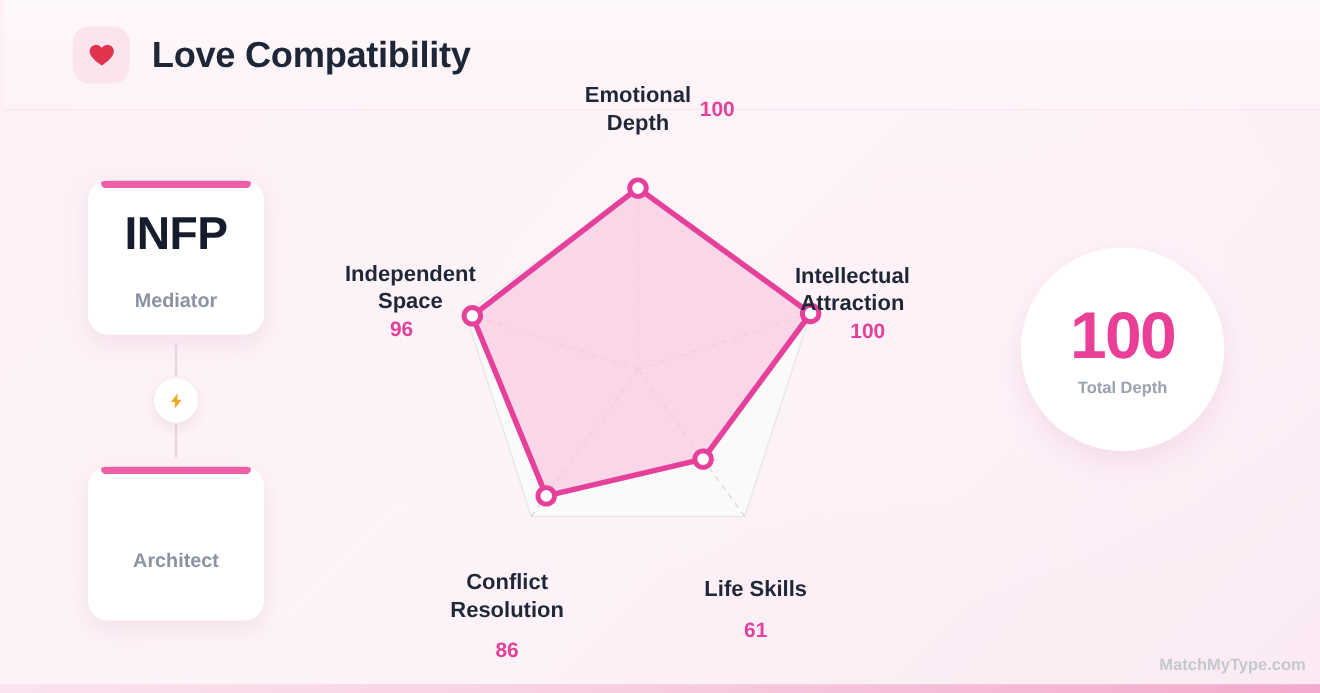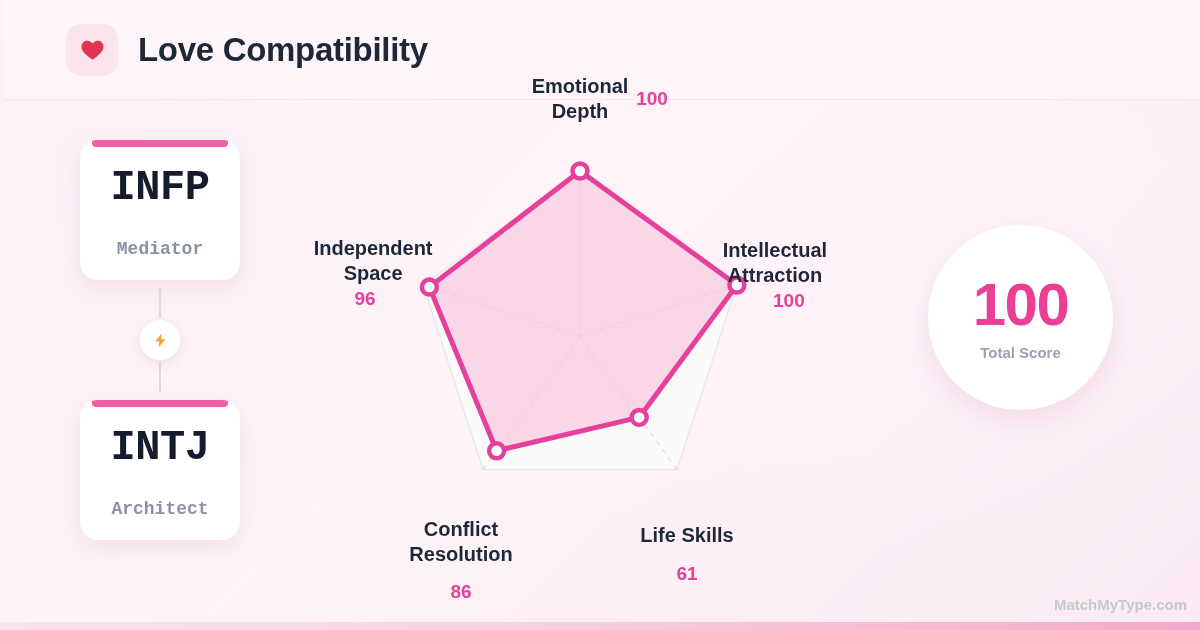--- a/index.html
+++ b/index.html
@@ -38,23 +38,22 @@
   .heart-badge svg { width:27px; height:27px; display:block; }
   .header-title {
     margin-left:20px;
     font-size:33px; font-weight:bold;
     color:#1e2738;
     letter-spacing:-0.3px;
   }
 
   
   .types-col {
-    position:absolute; left:80px; top:140px;
+    position:absolute; left:80px; top:164px;
     width:160px;
-    font-family:Liberation Mono, monospace;
   }
   .type-card {
     position:relative;
     width:160px; height:140px;
     background:#ffffff;
     border-radius:18px;
     box-shadow:0 8px 22px rgba(205,140,175,0.18);
     display:flex; flex-direction:column;
     align-items:center; justify-content:center;
     overflow:hidden;
@@ -188,21 +187,20 @@
       <div class="bolt-circle">
         <svg viewBox="0 0 24 24" aria-hidden="true">
           <path d="M13.5 2 4.8 13.4h5.3L9.6 22l9-11.6h-5.6L13.5 2z" fill="#f5a623"></path>
         </svg>
       </div>
       <div class="line bottom"></div>
     </div>
 
     <div class="type-card">
       <div class="accent"></div>
-      <div class="type-code">INTJ</div>
       <div class="type-name">Architect</div>
     </div>
 
   </div>
 
   <div class="radar-wrap">
     <svg id="radar-svg" viewBox="0 0 610 480">
       <g id="radar-grid">
           <path d="M300.0,201.8 L339.2,230.3 L324.2,276.4 L275.8,276.4 L260.8,230.3 Z" fill="none" stroke="#d8cdd6" stroke-width="1" stroke-dasharray="5,5"></path>
           <path d="M300.0,160.5 L378.5,217.5 L348.5,309.7 L251.5,309.7 L221.5,217.5 Z" fill="none" stroke="#d8cdd6" stroke-width="1" stroke-dasharray="5,5"></path>
@@ -237,20 +235,20 @@
           <text x="181.0" y="504.5" text-anchor="middle" class="axis-value">86</text>
           <text x="93.1" y="162.0" text-anchor="middle" class="axis-label"><tspan x="93.1" dy="0">Independent</tspan><tspan x="93.1" dy="25">Space</tspan></text>
           <text x="85.1" y="212.0" text-anchor="middle" class="axis-value">96</text>
         </g>
     </svg>
   </div>
 
   <div class="score-col">
     <div class="score-circle">
       <div class="score-value">100</div>
-      <div class="score-label">Total Score</div>
+      <div class="score-label">Total Depth</div>
     </div>
   </div>
 
   <div class="watermark">MatchMyType.com</div>
   <div class="bottom-bar"></div>
 
 </div>
 
 </body></html>

